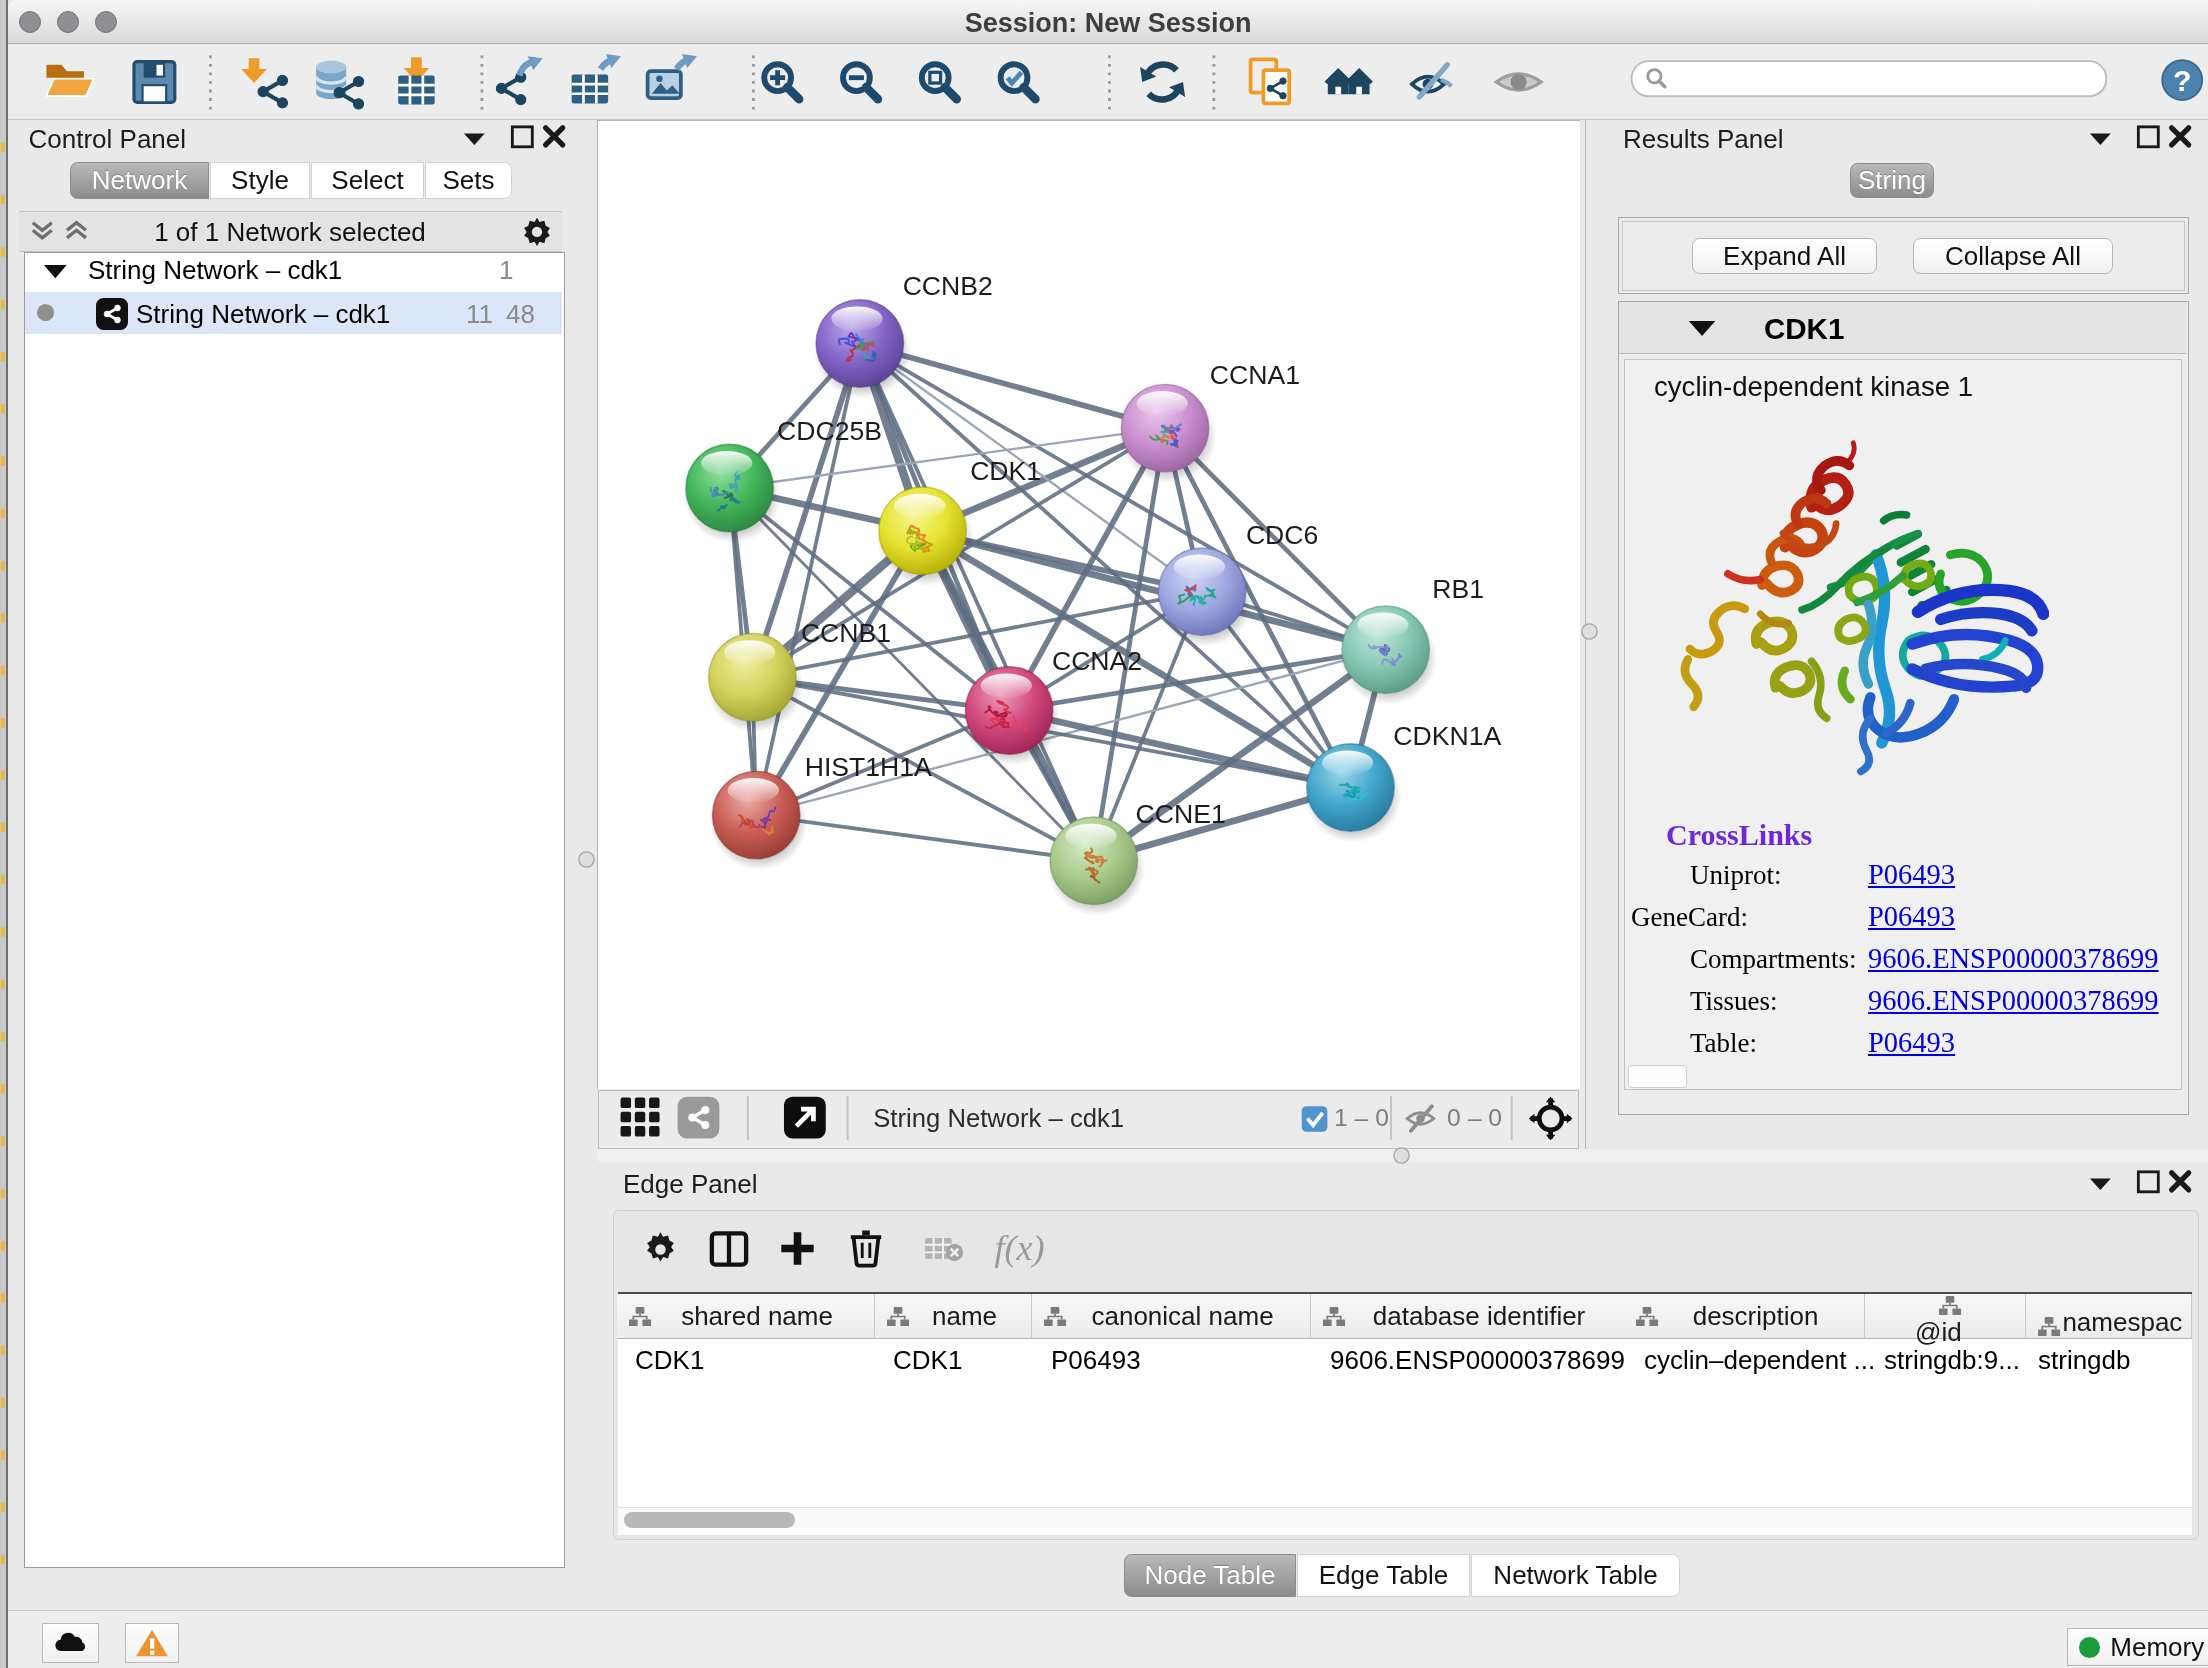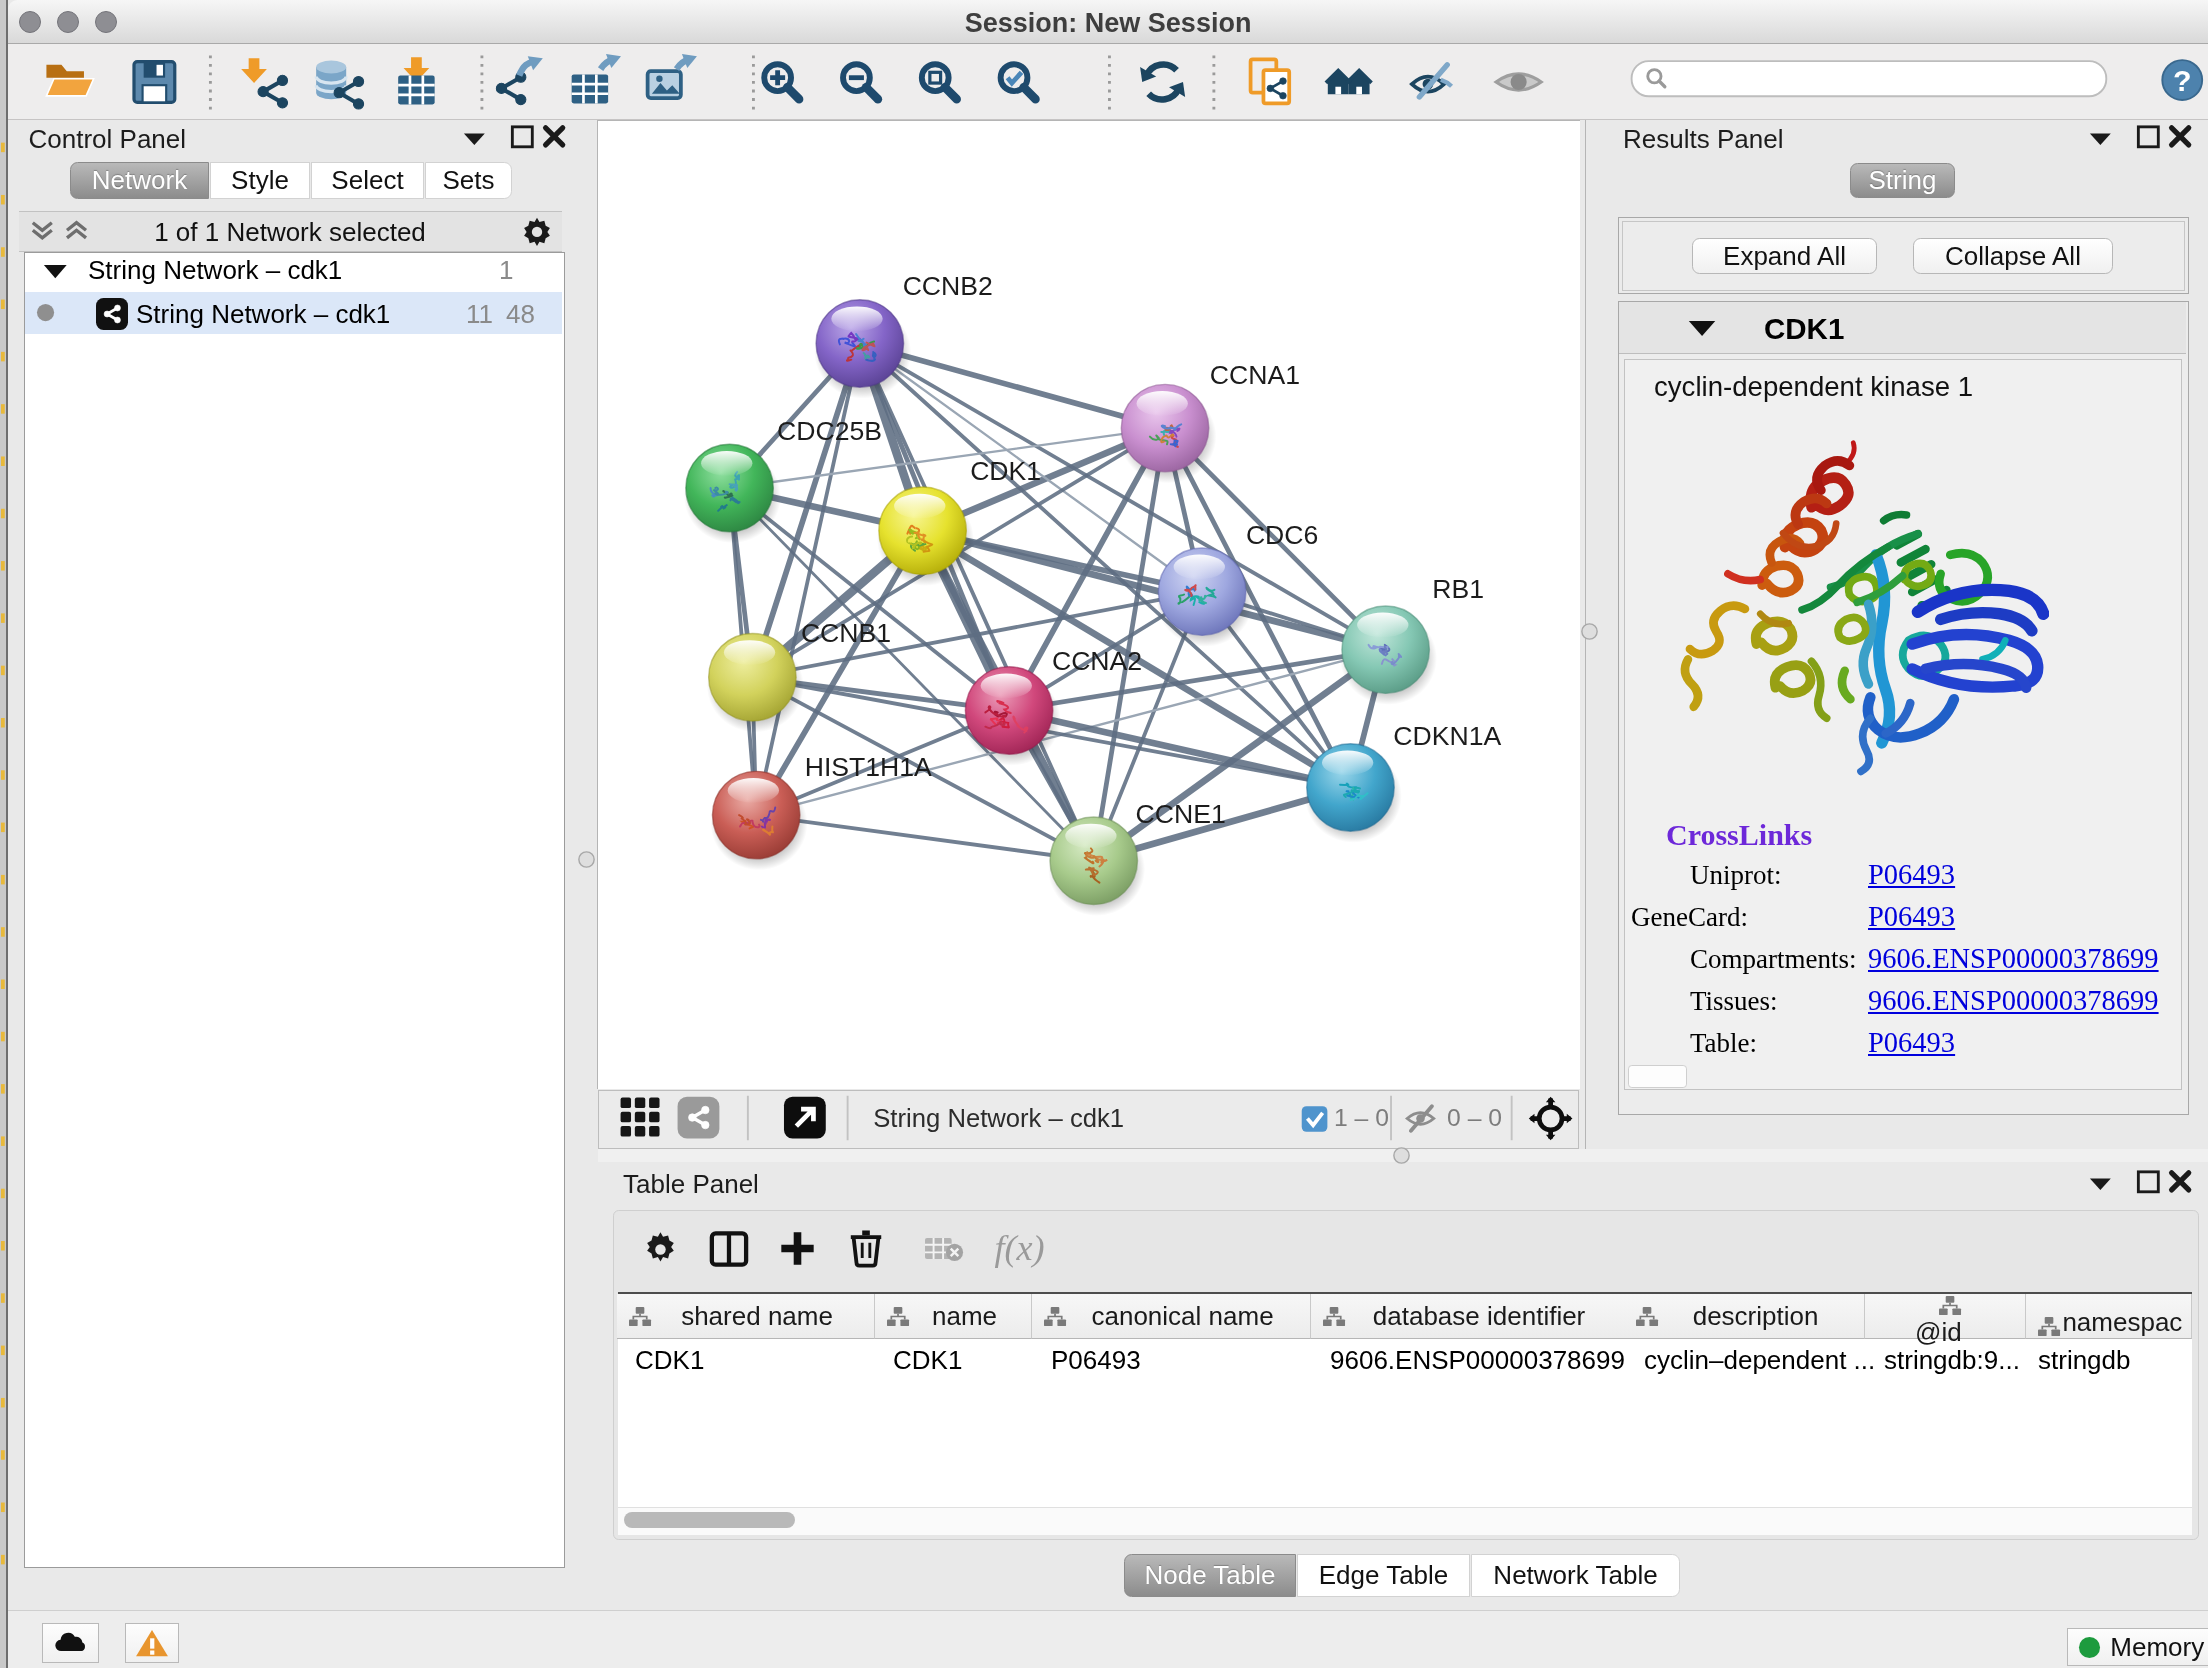--- a/index.html
+++ b/index.html
@@ -553,21 +553,21 @@
     </g>
 </svg>
 <div id="hsplit" class="abs"></div>
 <div id="rp" class="abs"></div>
 <div class="abs pheader" style="left:1623px;top:124px;">Results Panel</div>
 <svg class="abs" style="left:2083px;top:124px" width="124" height="28.5" viewBox="0 0 130 30">
 <path d="M7,10 h22 l-11,12 z" fill="#1a1a1a"></path>
 <rect x="58" y="3" width="21" height="21" fill="none" stroke="#1a1a1a" stroke-width="3"></rect>
 <path d="M93,4 l18,18 M111,4 l-18,18" stroke="#1a1a1a" stroke-width="5.5" stroke-linecap="round"></path>
 </svg>
-<div class="abs tab tabactive" style="left:1850px;top:163px;width:105px;height:35px;">String</div>
+<div class="abs tab tabactive" style="left:1850px;top:163px;width:84px;height:35px;">String</div>
 <div class="abs gbox" style="left:1618px;top:217px;width:569px;height:75px;"></div>
 <div class="abs gbox" style="left:1622px;top:221px;width:561px;height:68px;border-color:#c6c6c6;background:#ececec;"></div>
 <div class="abs btn" style="left:1692px;top:238px;width:185px;height:36px;">Expand All</div>
 <div class="abs btn" style="left:1913px;top:238px;width:200px;height:36px;">Collapse All</div>
 <div class="abs gbox" style="left:1618px;top:301px;width:569px;height:812px;background:#ececec;"></div>
 <div class="abs" style="left:1619px;top:302px;width:567px;height:51px;background:#e4e4e4;border-bottom:1px solid #bdbdbd;"></div>
 <svg class="abs" style="left:1686px;top:318px" width="34" height="21" viewBox="0 0 36 22">
     <path d="M3,3 h28 l-14,16 z" fill="#111"></path>
   </svg>
 <div class="abs" style="left:1764px;top:312px;font-size:29.5px;font-weight:bold;color:#000;">CDK1</div>
@@ -615,21 +615,21 @@
 <div class="abs serif xlink" style="left:1868px;top:859px;font-size:28.5px;">P06493</div>
 <div class="abs serif" style="left:1631px;top:902px;font-size:27px;">GeneCard:</div>
 <div class="abs serif xlink" style="left:1868px;top:901px;font-size:28.5px;">P06493</div>
 <div class="abs serif" style="left:1690px;top:944px;font-size:27px;text-align:right;">Compartments:</div>
 <div class="abs serif xlink" style="left:1868px;top:943px;font-size:28.5px;">9606.ENSP00000378699</div>
 <div class="abs serif" style="left:1690px;top:986px;font-size:27px;">Tissues:</div>
 <div class="abs serif xlink" style="left:1868px;top:985px;font-size:28.5px;">9606.ENSP00000378699</div>
 <div class="abs serif" style="left:1690px;top:1028px;font-size:27px;">Table:</div>
 <div class="abs serif xlink" style="left:1868px;top:1027px;font-size:28.5px;">P06493</div>
 <div class="abs" style="left:1628px;top:1065px;width:57px;height:21px;background:#fdfdfd;border:1px solid #cfcfcf;border-radius:3.8px;"></div>
-<div class="abs pheader" style="left:623px;top:1169px;">Table Panel</div>
+<div class="abs pheader" style="left:623px;top:1169px;">Edge Panel</div>
 <svg class="abs" style="left:2083px;top:1169px" width="124" height="28.5" viewBox="0 0 130 30">
 <path d="M7,10 h22 l-11,12 z" fill="#1a1a1a"></path>
 <rect x="58" y="3" width="21" height="21" fill="none" stroke="#1a1a1a" stroke-width="3"></rect>
 <path d="M93,4 l18,18 M111,4 l-18,18" stroke="#1a1a1a" stroke-width="5.5" stroke-linecap="round"></path>
 </svg>
 <div id="tpc" class="abs"></div>
 <svg class="abs" style="left:628px;top:1220px" width="457" height="59" font-family="Liberation Serif,serif" viewBox="0 0 480 62">
 <g transform="translate(34,30)">
       <path fill="#1a1a1a" d="M0,-17 l2.7,4.6 5.3,-1.4 1.4,5.3 4.6,2.7 -2.8,4.1 2.8,4.1 -4.6,2.7 -1.4,5.3 -5.3,-1.4 -2.7,4.6 -2.7,-4.6 -5.3,1.4 -1.4,-5.3 -4.6,-2.7 2.8,-4.1 -2.8,-4.1 4.6,-2.7 1.4,-5.3 5.3,1.4 z"></path>
       <circle cx="0" cy="1" r="5.5" fill="#e6e6e6"></circle>

